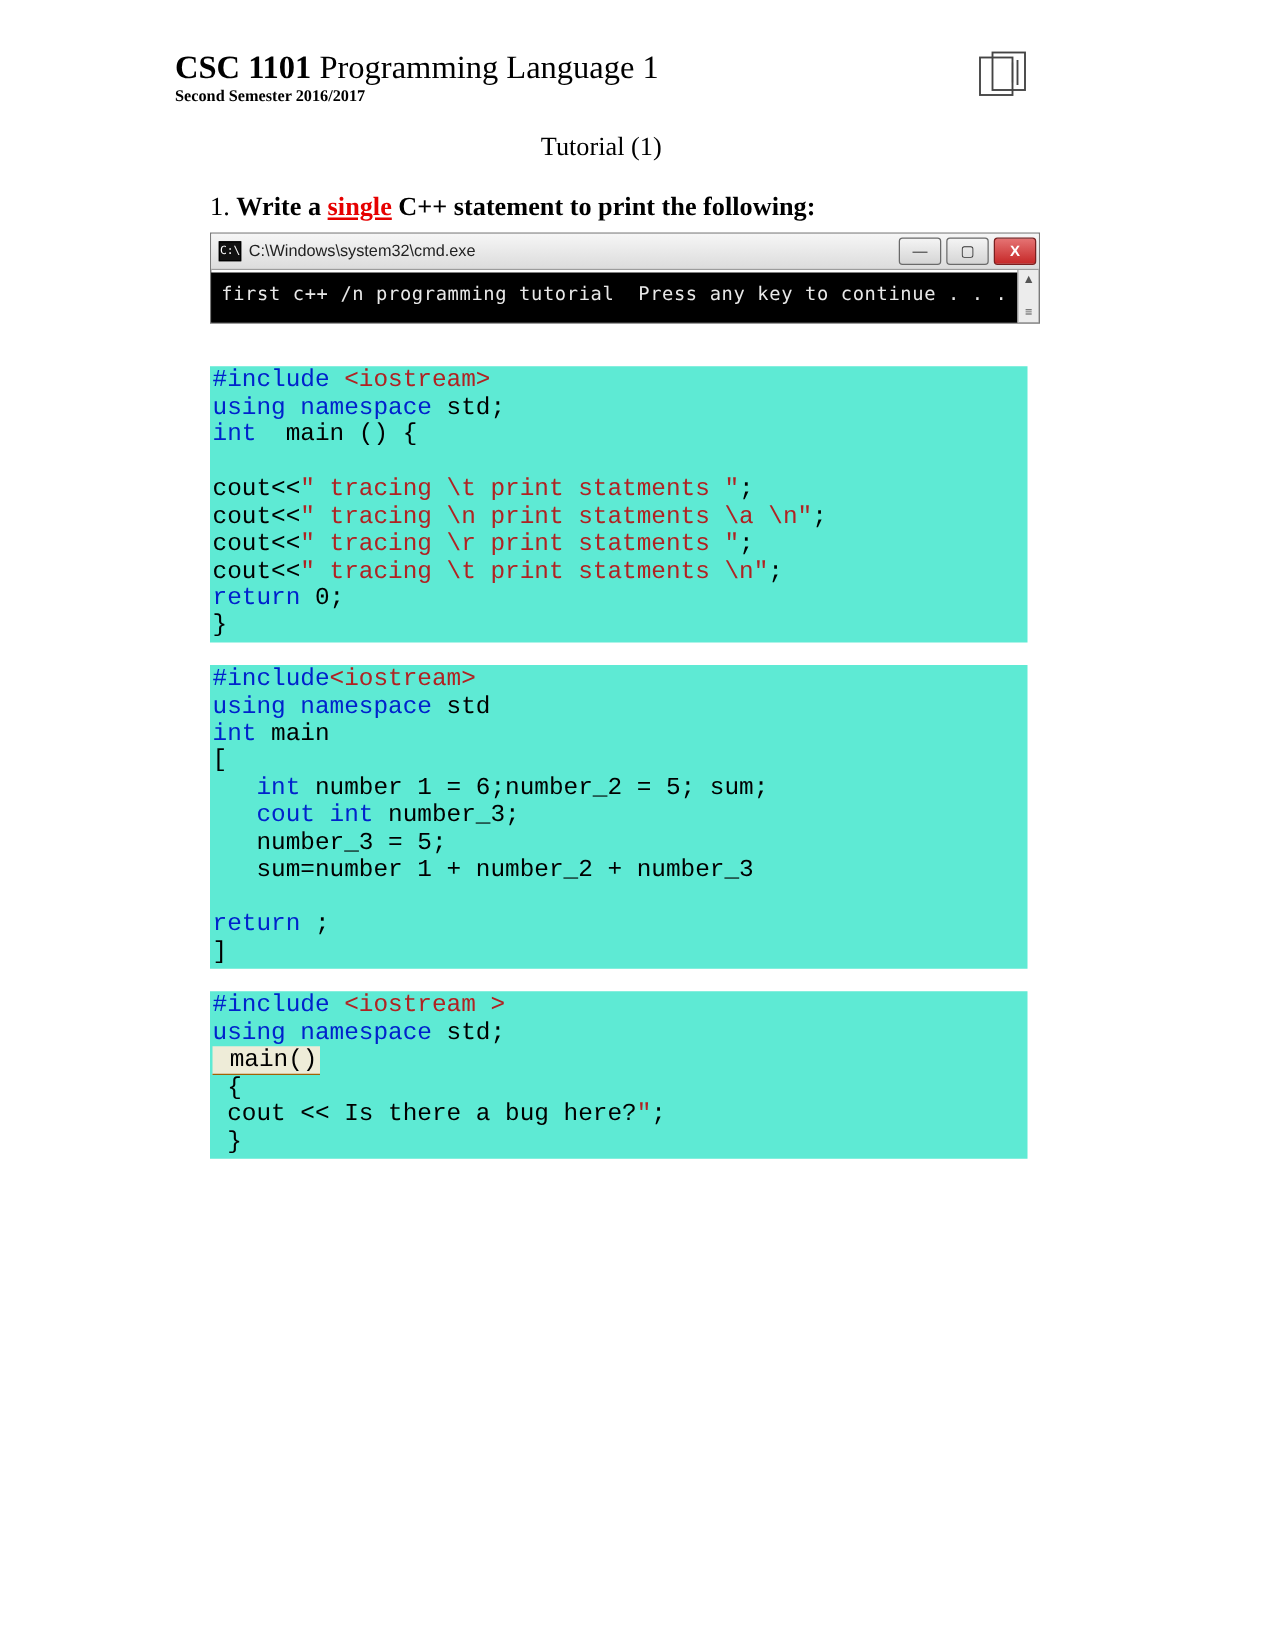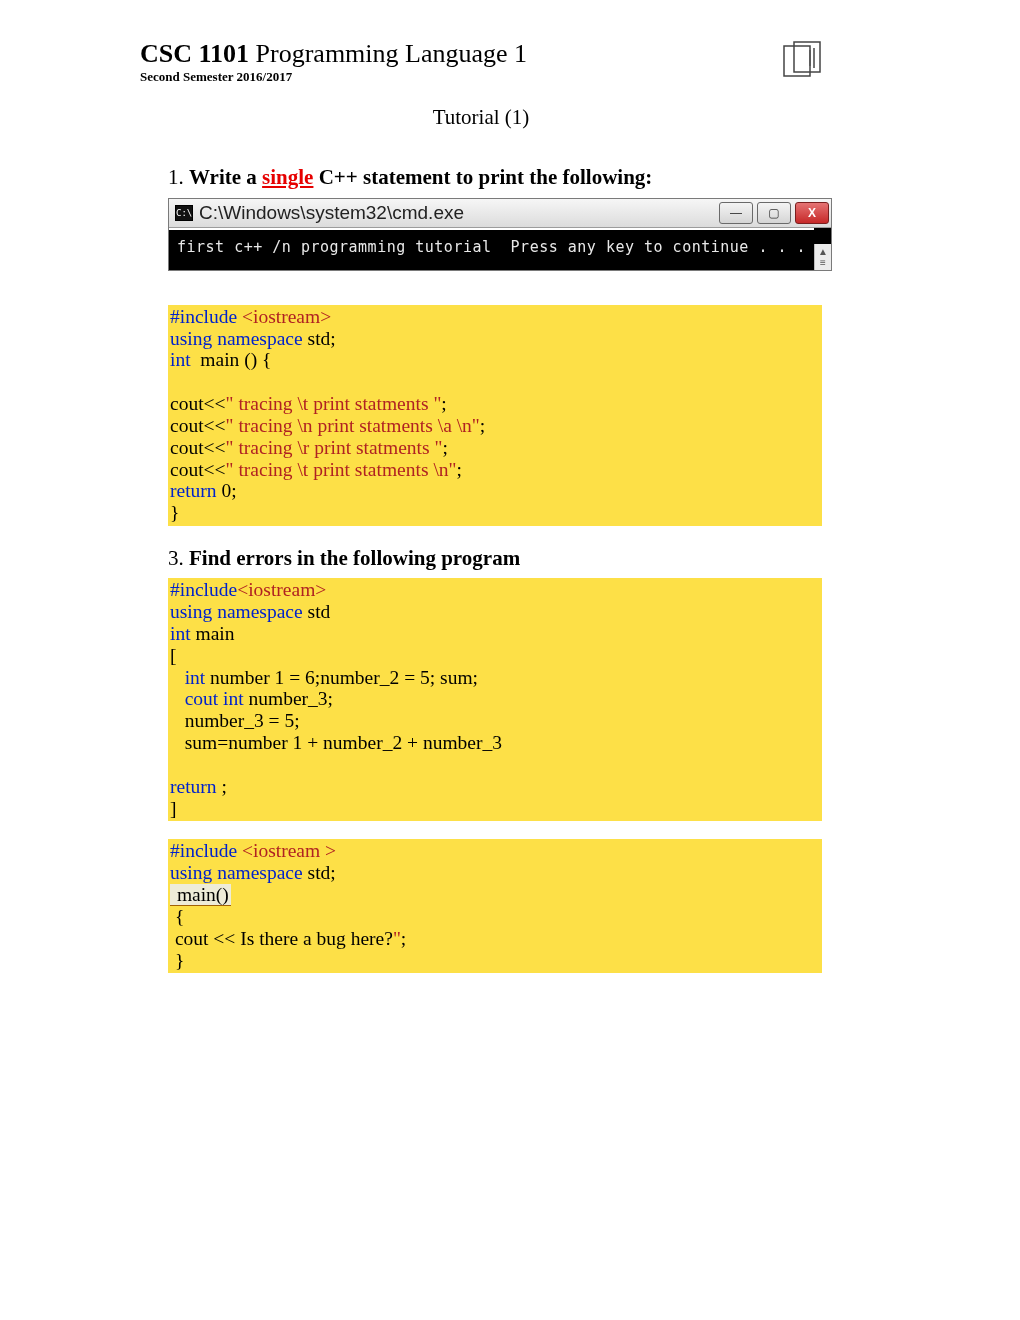--- a/index.html
+++ b/index.html
@@ -39,21 +39,21 @@
   }
   .logo {
     position: absolute;
     right: 130px;
     top: 40px;
     width: 42px;
     height: 42px;
   }
   .content {
     margin-left: 28px;
-    margin-top: 32px;
+    margin-top: 20px;
   }
   .qline {
     font-size: 21px;
     line-height: 1.35;
     margin-bottom: 6px;
   }
   .qnum {
     font-size: 21px;
     font-family: "Times New Roman", Times, serif;
   }
@@ -80,36 +80,36 @@
     align-items: center;
     justify-content: space-between;
     padding-left: 6px;
   }
   .cmd-title-left { display:flex; align-items:center; gap:6px; }
   .cmd-icon {
     width:16px; height:14px; background:#111; border:1px solid #000;
     color:#fff; font-size:9px; line-height:14px; text-align:center;
     font-family:"Lucida Console",monospace;
   }
-  .cmd-title-text { font-size:19px; color:#222; font-family:"Segoe UI","Tahoma",Arial,sans-serif;}
+  .cmd-title-text { font-size:13px; color:#222; font-family:"Segoe UI","Tahoma",Arial,sans-serif;}
   .cmd-btns { display:flex; }
   .cmd-btn {
     width:32px; height:20px; margin:3px 2px;
     border:1px solid #6a6a6a; border-radius:3px;
     background:linear-gradient(#f4f4f4,#d5d5d5);
     display:flex;align-items:center;justify-content:center;
     font-size:12px; color:#333; font-family:Arial,sans-serif;
   }
   .cmd-btn.close {
     background:linear-gradient(#e57373,#c62828);
     color:#fff; border-color:#7a1f1f;
     font-weight:bold;
   }
   .cmd-body-wrap {
-    display:flex; background:#000;align-items:flex-end;
+    display:flex; background:#000;
   }
   .cmd-body {
     background: #000;
     color: #e8e8e8;
     padding: 8px 8px 14px 8px;
     font-size: 15px;
     letter-spacing: 0.5px;
     white-space: pre;
     flex: 1;
     border-top: 2px solid #fff;
@@ -117,22 +117,22 @@
   .cmd-scroll {
     width:18px; background:#ececec; border-left:1px solid #bcbcbc;
     display:flex; flex-direction:column; justify-content:space-between;
     align-items:center; padding:2px 0;
   }
   .cmd-scroll .arrow { font-size:10px; color:#555; font-family:Arial; }
   .cmd-scroll .track { flex:1; width:100%; }
 
   
   .codeblock {
-    background:#fde047;
-    font-family:Liberation Serif, serif;
+    background:#5eead4;
+    font-family:Liberation Mono, monospace;
     font-size:19.5px;
     line-height:1.12;
     padding:1px 2px 2px 2px;
     white-space:pre;
     margin-bottom: 18px;
   }
   .cb-blue  { color:#0022cc; }
   .cb-red   { color:#b02222; }
   .cb-black { color:#000; }
   .cb-main  { background:#eeecd8; border-bottom:1px solid #a16207; padding:0 2px;}
@@ -191,24 +191,20 @@
 <span class="cb-blue">using</span><span class="cb-blue"> namespace</span><span class="cb-black"> std;</span>
 <span class="cb-blue">int</span><span class="cb-black">  main () {</span>
 <span></span>
 <span class="cb-black">cout&lt;&lt;</span><span class="cb-red">" tracing \t print statments "</span><span class="cb-black">;</span>
 <span class="cb-black">cout&lt;&lt;</span><span class="cb-red">" tracing \n print statments \a \n"</span><span class="cb-black">;</span>
 <span class="cb-black">cout&lt;&lt;</span><span class="cb-red">" tracing \r print statments "</span><span class="cb-black">;</span>
 <span class="cb-black">cout&lt;&lt;</span><span class="cb-red">" tracing \t print statments \n"</span><span class="cb-black">;</span>
 <span class="cb-blue">return</span><span class="cb-black"> 0;</span>
 <span class="cb-black">}</span></div>
 
-    <div class="qline">
-      <span class="qnum">3.</span>
-      <span class="qbold">Find errors in the following program</span>
-    </div>
     <div class="codeblock"><span class="cb-blue">#include</span><span class="cb-red">&lt;iostream&gt;</span>
 <span class="cb-blue">using</span><span class="cb-blue"> namespace</span><span class="cb-black"> std</span>
 <span class="cb-blue">int</span><span class="cb-black"> main</span>
 <span class="cb-black">[</span>
 <span class="cb-blue">   int</span><span class="cb-black"> number 1 = 6;number_2 = 5; sum;</span>
 <span class="cb-blue">   cout</span><span class="cb-blue"> int</span><span class="cb-black"> number_3;</span>
 <span class="cb-black">   number_3 = 5;</span>
 <span class="cb-black">   sum=number 1 + number_2 + number_3</span>
 <span></span>
 <span class="cb-blue">return</span><span class="cb-black"> ;</span>

